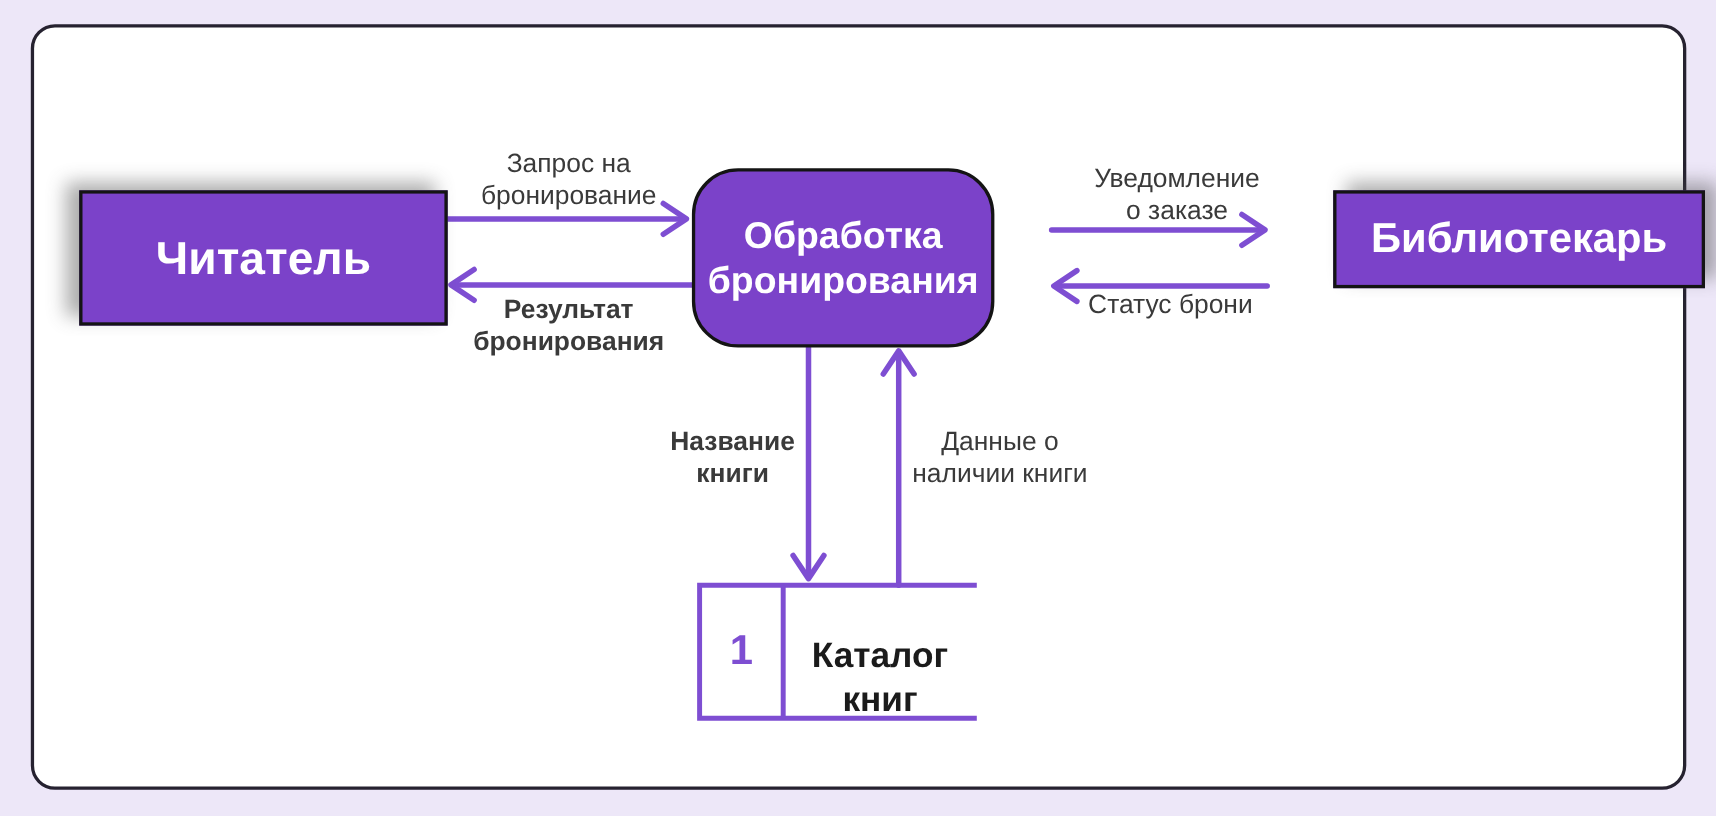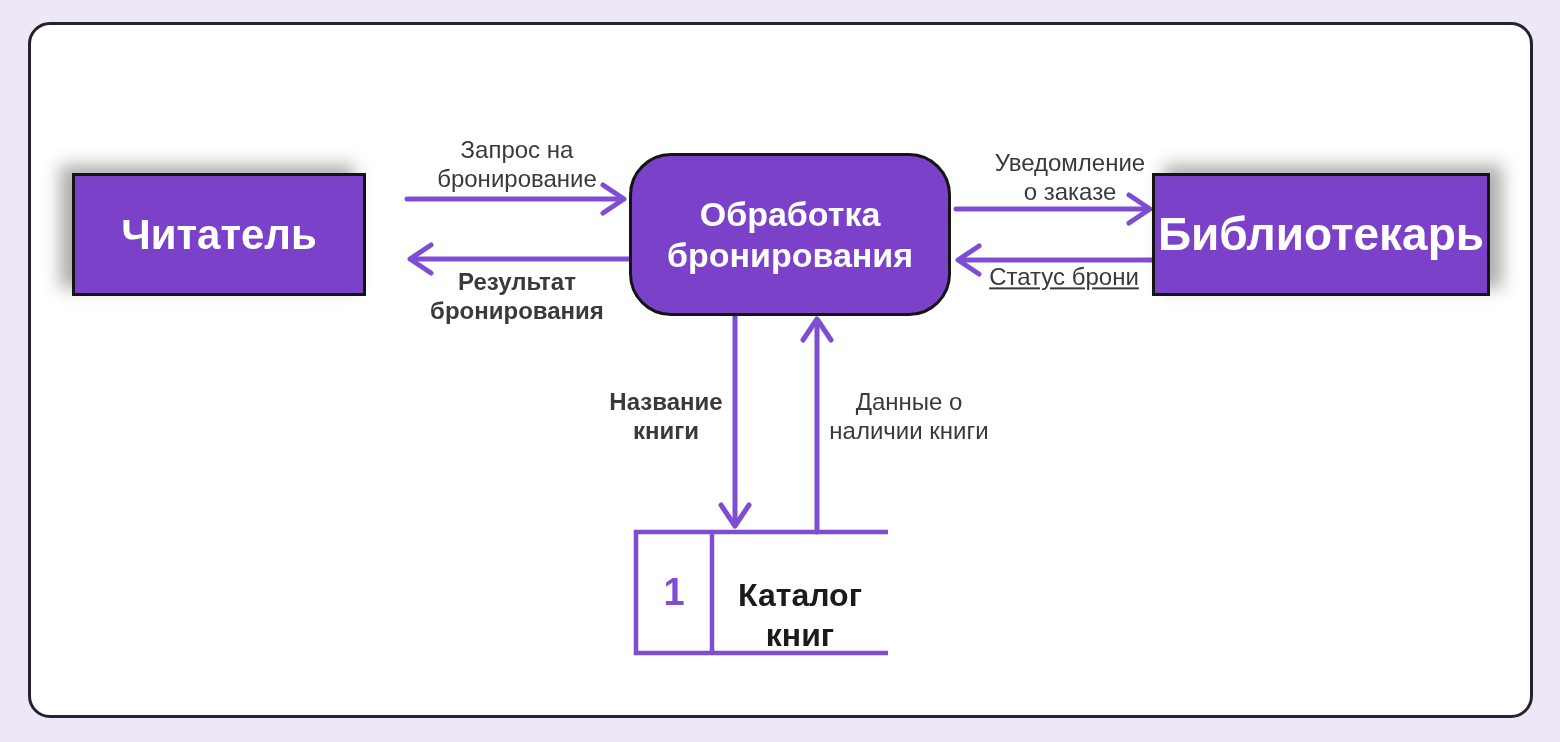--- a/index.html
+++ b/index.html
@@ -54,47 +54,47 @@
     justify-content: center;
     text-align: center;
     background: var(--entity_fill);
     border: 3px solid var(--entity_border);
     color: var(--entity_text);
     font-weight: bold;
     white-space: pre-line;
     line-height: 1.18;
   }
   .entity-reader {
-    left: 72px; top: 173px; width: 294px; height: 123px;
+    left: 72px; top: 173px; width: 335px; height: 123px;
     font-size: 42px;
     box-shadow: -12px -8px 16px rgba(70,70,70,0.45);
   }
   .entity-librarian {
-    left: 1152px; top: 173px; width: 338px; height: 123px;
-    font-size: 46px;
+    left: 1212px; top: 173px; width: 338px; height: 89px;
+    font-size: 38px;
     box-shadow: 12px -8px 16px rgba(70,70,70,0.45);
   }
   .process-node {
-    left: 629px; top: 153px; width: 322px; height: 163px;
+    left: 629px; top: 153px; width: 275px; height: 163px;
     border-radius: 42px;
     font-size: 34px;
   }
   .flow-label {
     position: absolute;
     transform: translate(-50%, -50%);
     color: var(--label_text);
     font-size: 24px;
     line-height: 1.22;
     text-align: center;
     white-space: pre-line;
   }
   .lbl-request      { left: 517px;  top: 164px; }
   .lbl-result       { left: 517px;  top: 296px; font-weight: bold; }
   .lbl-notification { left: 1070px; top: 177px; }
-  .lbl-status       { left: 1064px; top: 277px; text-decoration: underline; }
+  .lbl-status       { left: 1064px; top: 277px; }
   .lbl-booktitle    { left: 666px;  top: 416px; font-weight: bold; }
   .lbl-availability { left: 909px;  top: 416px; }
   .store-number {
     position: absolute;
     left: 636px; top: 532px; width: 76px; height: 121px;
     display: flex; align-items: center; justify-content: center;
     color: var(--arrow);
     font-size: 38px; font-weight: bold;
   }
   .store-label {

